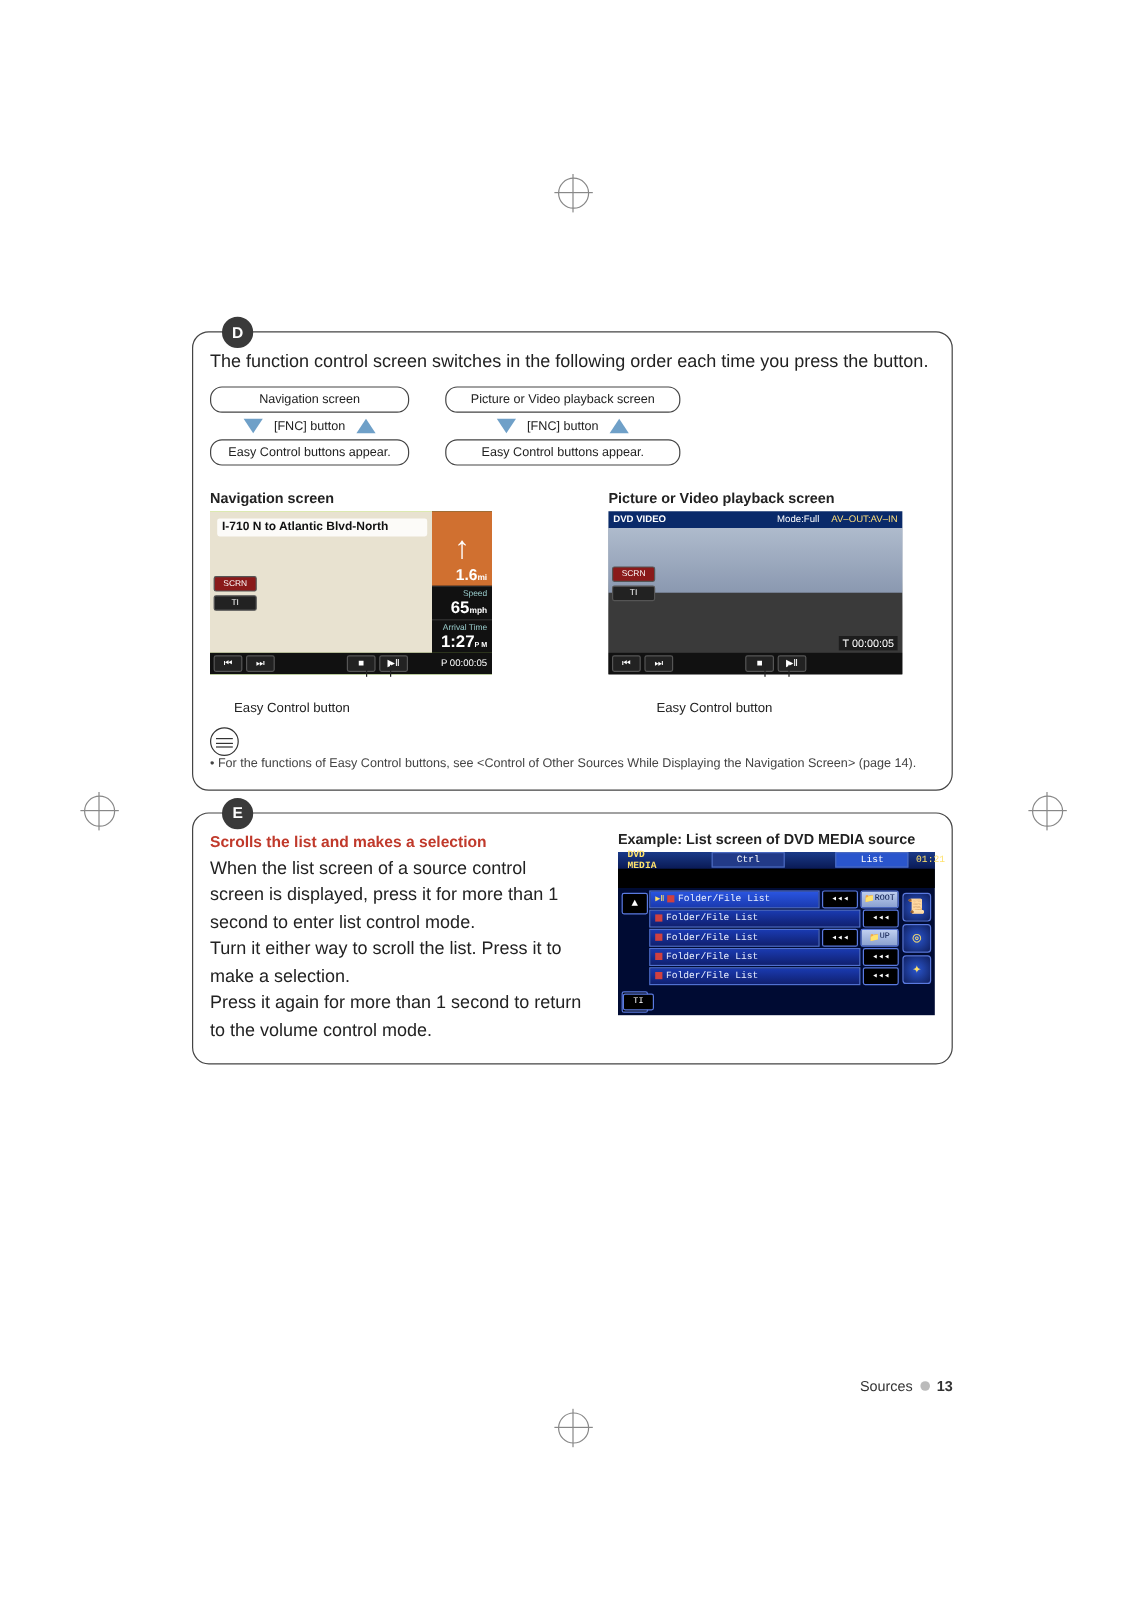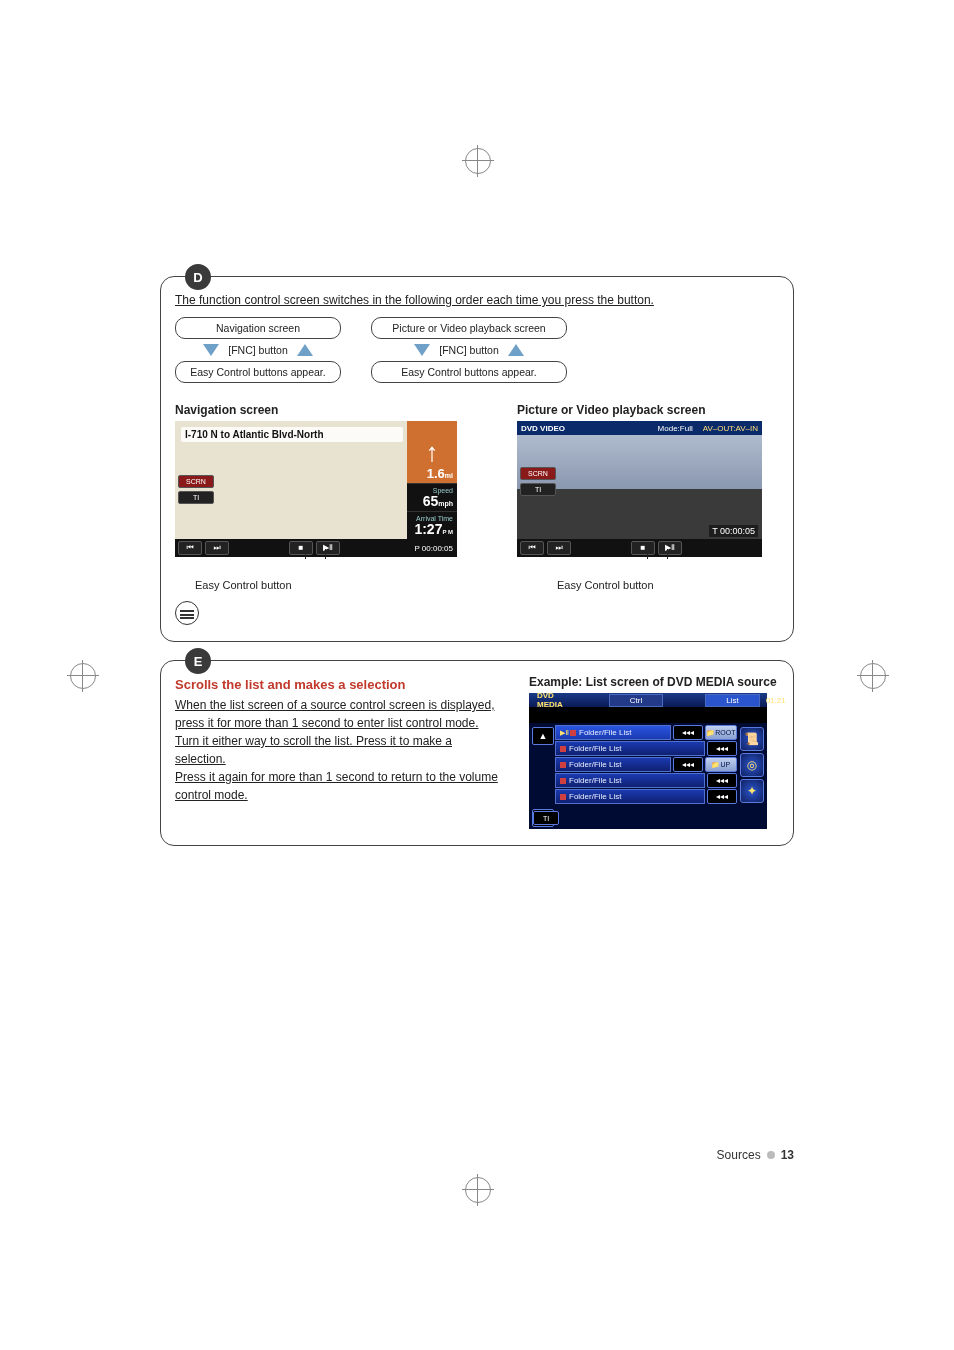--- a/index.html
+++ b/index.html
@@ -71,23 +71,22 @@
     font-size: 13px;
   }
 
   .sec-title {
     color: #c0392b;
     font-weight: bold;
     font-size: 13px;
     margin: 2px 0 4px 0;
   }
   .body-text {
-    font-size: 12px;
+    font-size: 15px;
     line-height: 1.5;
-    text-decoration: underline;
   }
 
   .flowrow {
     display: flex;
     gap: 30px;
     margin-top: 8px;
   }
   .flowcol { display: flex; flex-direction: column; align-items: center; }
   .pill {
     border: 1px solid #444;
@@ -124,21 +123,21 @@
     margin-top: 20px;
   }
   .screen-col { flex: 1; }
   .screen-heading {
     font-weight: bold;
     font-size: 12px;
     margin-bottom: 4px;
   }
 
   .nav-screen {
-    width: 282px;
+    width: 235px;
     height: 136px;
     background: #bef264;
     position: relative;
     color: #fff;
     font-size: 9px;
     overflow: hidden;
   }
   .nav-map {
     position: absolute;
     left: 0; top: 0; right: 50px; bottom: 18px;
@@ -240,22 +239,22 @@
   .note-icon::after { top: 12px; box-shadow: 0 -8px 0 0 #333 inset; }
   .note-dots { position: absolute; left: 4px; top: 15px; width: 14px; height: 1.5px; background: #333; }
   .note-text { font-size: 10.5px; color: #444; }
 
   
   .row-e { display: flex; gap: 30px; justify-content: flex-end; }
   .col-e-left { flex: 1; }
   .col-e-right { flex: 0 0 250px; }
 
   .list-screen {
-    width: 238px; height: 136px; background: #000b33;
-    position: relative; color: #fff; font-size: 8px;
+    width: 264px; height: 136px; background: #000b33;
+    position: relative; color: #fff; font-size: 8px; font-family: Liberation Mono, monospace;
   }
   .ls-top {
     height: 14px; background: linear-gradient(#1a3a88,#0a1a55);
     display: flex; align-items: center; padding: 0 2px;
   }
   .ls-tab { padding: 1px 6px; font-size: 8px; }
   .ls-tab-active { color: #ffe26b; font-weight: bold; }
   .ls-tabs-right { margin-left: auto; display: flex; gap: 2px; align-items: center; }
   .ls-tab-btn { background: #223a88; padding: 1px 20px; border: 1px solid #4a6ac0; font-size: 8px; margin-left: 40px; }
   .ls-tab-btn.active { background: #2a55cc; }
@@ -427,20 +426,21 @@
           </div>
         <div class="easy-lbl" style="margin-left:40px">Easy Control button</div>
       </div>
     </div>
 
     <div class="note-row">
       <div class="note-icon">
           <div class="note-dots"></div>
         </div>
     </div>
+    <div class="note-text">• <span>For the functions of Easy Control buttons, see &lt;Control of Other Sources While Displaying the Navigation Screen&gt; (page 14).</span></div>
   </div>
 
   <div class="spacer"></div>
 
   <div class="section-box">
     <div class="section-letter">E</div>
     <div class="row-e">
       <div class="col-e-left">
         <div class="sec-title">Scrolls the list and makes a selection</div>
         <div class="body-text" style="white-space:pre-line">When the list screen of a source control screen is displayed, press it for more than 1 second to enter list control mode.

